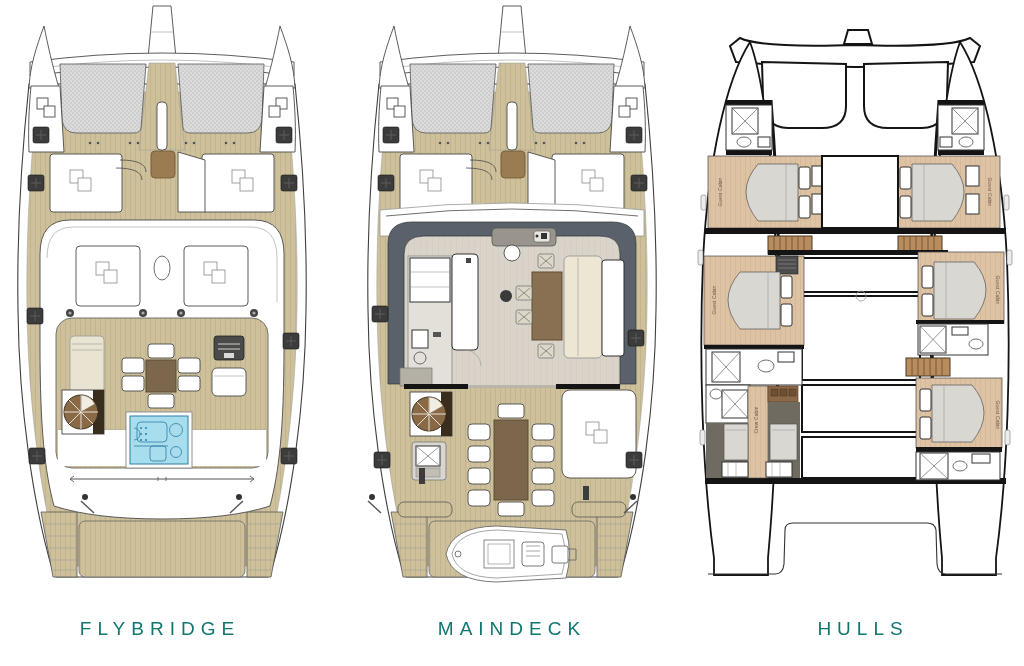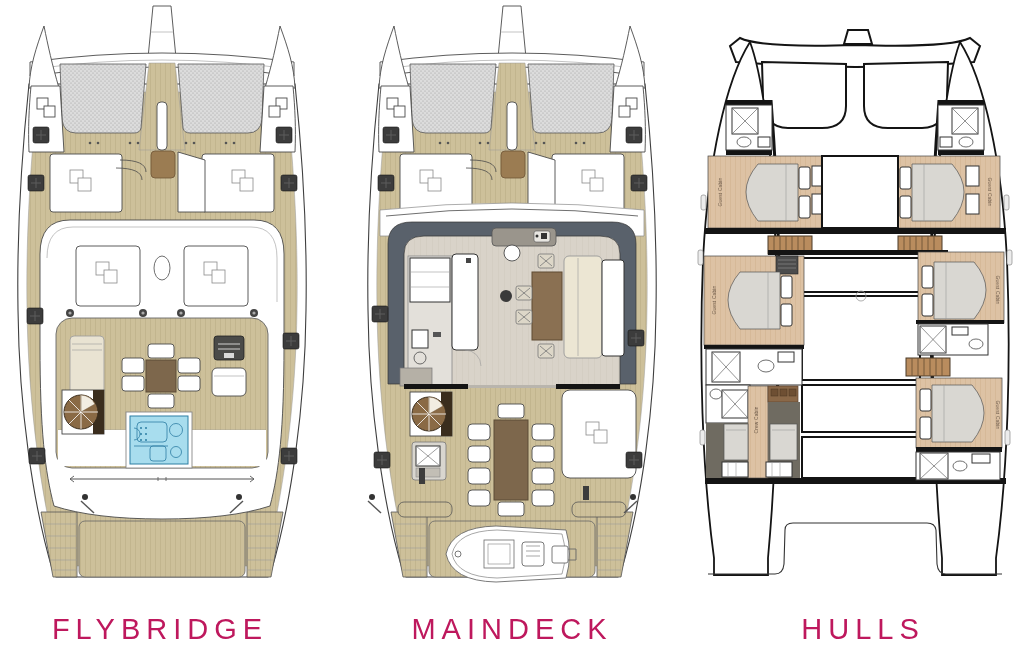--- a/index.html
+++ b/index.html
@@ -3,21 +3,21 @@
 <meta charset="utf-8">
 <style>
   html,body{margin:0;padding:0;background:#fff;}
   #canvas{position:relative;width:1024px;height:666px;background:#fff;overflow:hidden;
           font-family:"Liberation Sans",sans-serif;}
   svg{position:absolute;top:0;display:block;}
   #svg-fly{left:0;}
   #svg-main{left:335px;}
   #svg-hulls{left:680px;}
   .deck-label{position:absolute;top:607px;height:44px;line-height:44px;text-align:center;
-              font-size:29px;letter-spacing:6px;color:#be185d;font-weight:400;}
+              font-size:19px;letter-spacing:6px;color:#0f766e;font-weight:400;}
   #lbl-fly{left:10px;width:300px;}
   #lbl-main{left:362px;width:300px;}
   #lbl-hulls{left:713px;width:300px;}
   .o{fill:#fff;stroke:#4a4a4a;stroke-width:.9}
   .ln{fill:none;stroke:#4a4a4a;stroke-width:.8}
   .tn{fill:none;stroke:#9a9a9a;stroke-width:.6}
   .bk{fill:#141414}
   .wB{fill:#fff;stroke:#141414;stroke-width:2}
   .wb2{fill:#fff;stroke:#333;stroke-width:1}
   .gry{fill:#d9d7d2;stroke:#555;stroke-width:.7}

